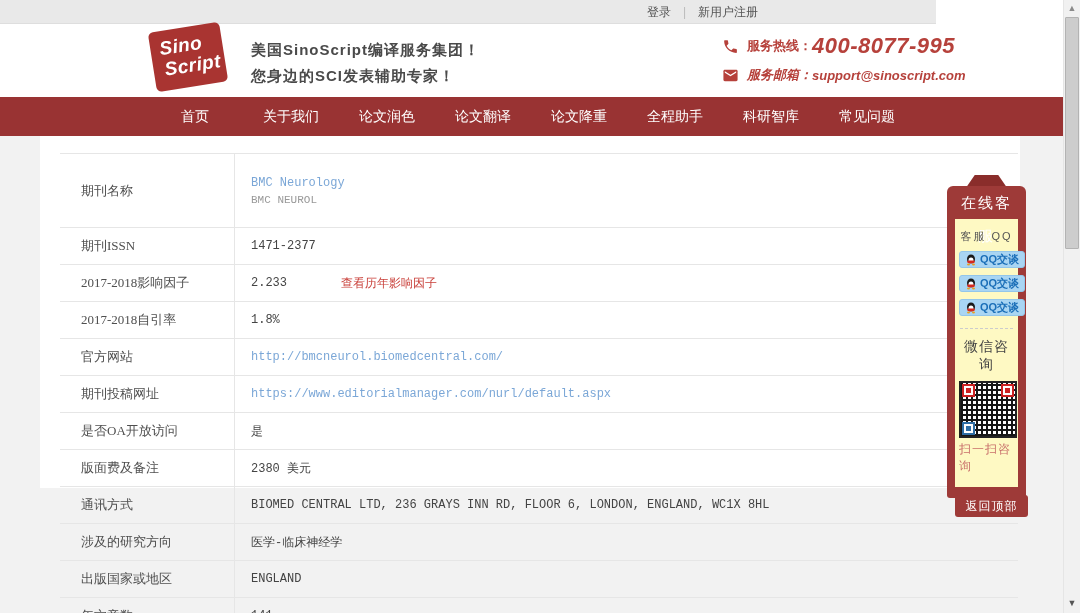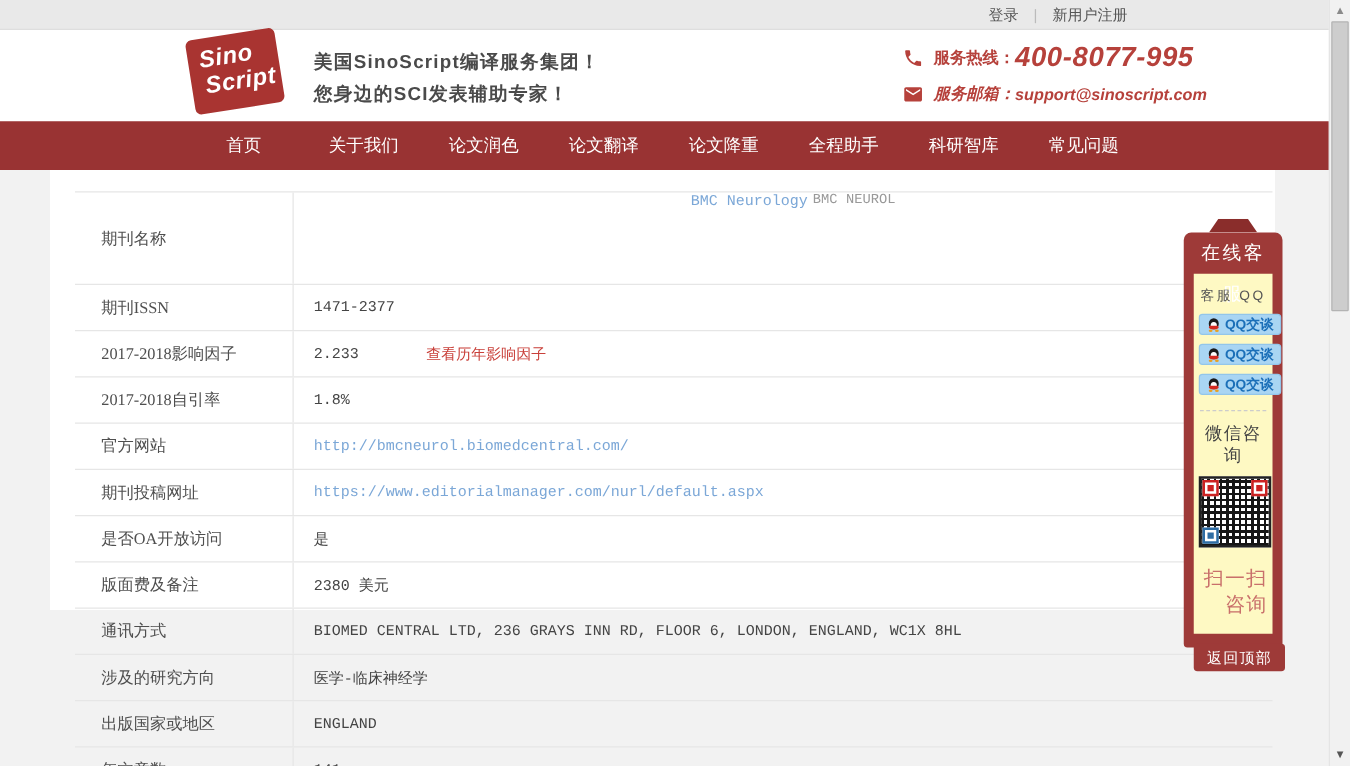--- a/index.html
+++ b/index.html
@@ -1,21 +1,21 @@
 <!DOCTYPE html>
 <html><head>
 <meta charset="utf-8">
 <style>
   * { margin:0; padding:0; box-sizing:border-box; }
   html,body { width:1080px; height:613px; overflow:hidden; background:#fff;
     font-family:"Liberation Sans","DejaVu Sans",sans-serif; }
   .stage { position:relative; width:1080px; height:613px; overflow:hidden; }
 
   
-  .topbar { position:absolute; left:0; top:0; width:1080px; height:24px;
+  .topbar { position:absolute; left:0; top:0; width:936px; height:24px;
     background:#e9e9e9; border-bottom:1px solid #dedede;text-align:center; }
   .topbar-links { position:absolute; right:178px; top:0; height:24px;
     display:flex; align-items:center; gap:12px; font-size:12px; color:#555; }
   .topbar-links .sep { color:#bbb; }
   .toplink { cursor:pointer; }
 
   
   .header { position:absolute; left:0; top:24px; width:1080px; height:73px; background:#fff; }
   .logo { position:absolute; left:152px; top:3px; width:72px; height:60px;
     background:#a93431; transform:rotate(-9deg); border-radius:5px;
@@ -41,21 +41,21 @@
   .content { position:absolute; left:0; top:136px; width:1080px; height:477px; background:#f2f2f2; }
   .card { position:absolute; left:40px; top:0; width:980px; height:352px; background:#fff; }
   .jtable { position:absolute; left:20px; top:17px; width:958px; border-top:1px solid #e6e6e6; }
   .trow { display:flex; border-bottom:1px solid #e6e6e6; height:37px; }
   .trow.tall { height:74px; }
   .tlabel { width:175px; flex:0 0 175px; border-right:1px solid #e6e6e6;
     padding-left:21px; display:flex; align-items:center;
     font-family:"Liberation Serif","DejaVu Serif",serif; font-size:13px; color:#4f4f4f; }
   .tvalue { flex:1; padding-left:16px; display:flex; align-items:center;
     font-family:"Liberation Mono","DejaVu Sans Mono",monospace; font-size:12px; color:#444; }
-  .tvalue-col { flex-direction:row; align-items:flex-start; justify-content:center; gap:4px; }
+  .tvalue-col { flex-direction:column; align-items:flex-start; justify-content:center; gap:4px; }
   .link-blue { color:#7ba7d7; cursor:pointer; text-decoration:none; }
   .subname { color:#999; font-size:11px; }
   .if-value { min-width:90px; display:inline-block; }
   .link-red { color:#c9403a; font-family:"Liberation Serif","DejaVu Serif",serif;
     font-size:12px; cursor:pointer; }
 
   
   .service-panel { position:absolute; left:947px; top:175px; width:79px; z-index:6; }
   .panel-tab { width:42px; height:11px; margin:0 auto; background:#8a2d2b;
     clip-path:polygon(22% 0, 78% 0, 96% 100%, 4% 100%); }
@@ -73,21 +73,21 @@
   .wechat-title { text-align:center; font-size:14px; color:#444; margin-top:9px; letter-spacing:1px; }
   .qr { position:relative; width:58px; height:57px; margin:7px auto 0 auto;
     border:2px solid #222; background:#fff;
     background-image:
       repeating-linear-gradient(0deg,#161616 0 2px,transparent 2px 5px),
       repeating-linear-gradient(90deg,#161616 0 2px,#fff 2px 5px); }
   .qr-finder { position:absolute; width:13px; height:13px; background:#fff; border:2px solid #c22; }
   .qr-finder::after { content:''; position:absolute; inset:2px; background:#c22; }
   .qr-tl { left:1px; top:1px; } .qr-tr { right:1px; top:1px; }
   .qr-bl { left:1px; bottom:1px; border-color:#2e6da4; } .qr-bl::after { background:#2e6da4; }
-  .scan-text { text-align:right; color:#c9706b; font-size:16px; margin-top:15px; letter-spacing:1px; }
+  .scan-text { text-align:left; color:#c9706b; font-size:12px; margin-top:3px; letter-spacing:1px; }
   .back-top { width:73px; height:22px; margin:-3px 0 0 8px; background:#9e3a38;
     border-radius:3px; color:#fff; font-size:12px; text-align:center;
     line-height:22px; letter-spacing:1px; cursor:pointer; }
 
   
   .scrollbar { position:absolute; right:0; top:0; width:17px; height:613px;
     background:#f1f1f1; border-left:1px solid #e5e5e5; z-index:9; }
   .sb-arrow { position:absolute; left:0; width:16px; text-align:center;
     color:#8a8a8a; font-size:9px; line-height:14px; cursor:pointer; }
   .sb-up { top:1px; } .sb-down { bottom:3px; color:#555; }

